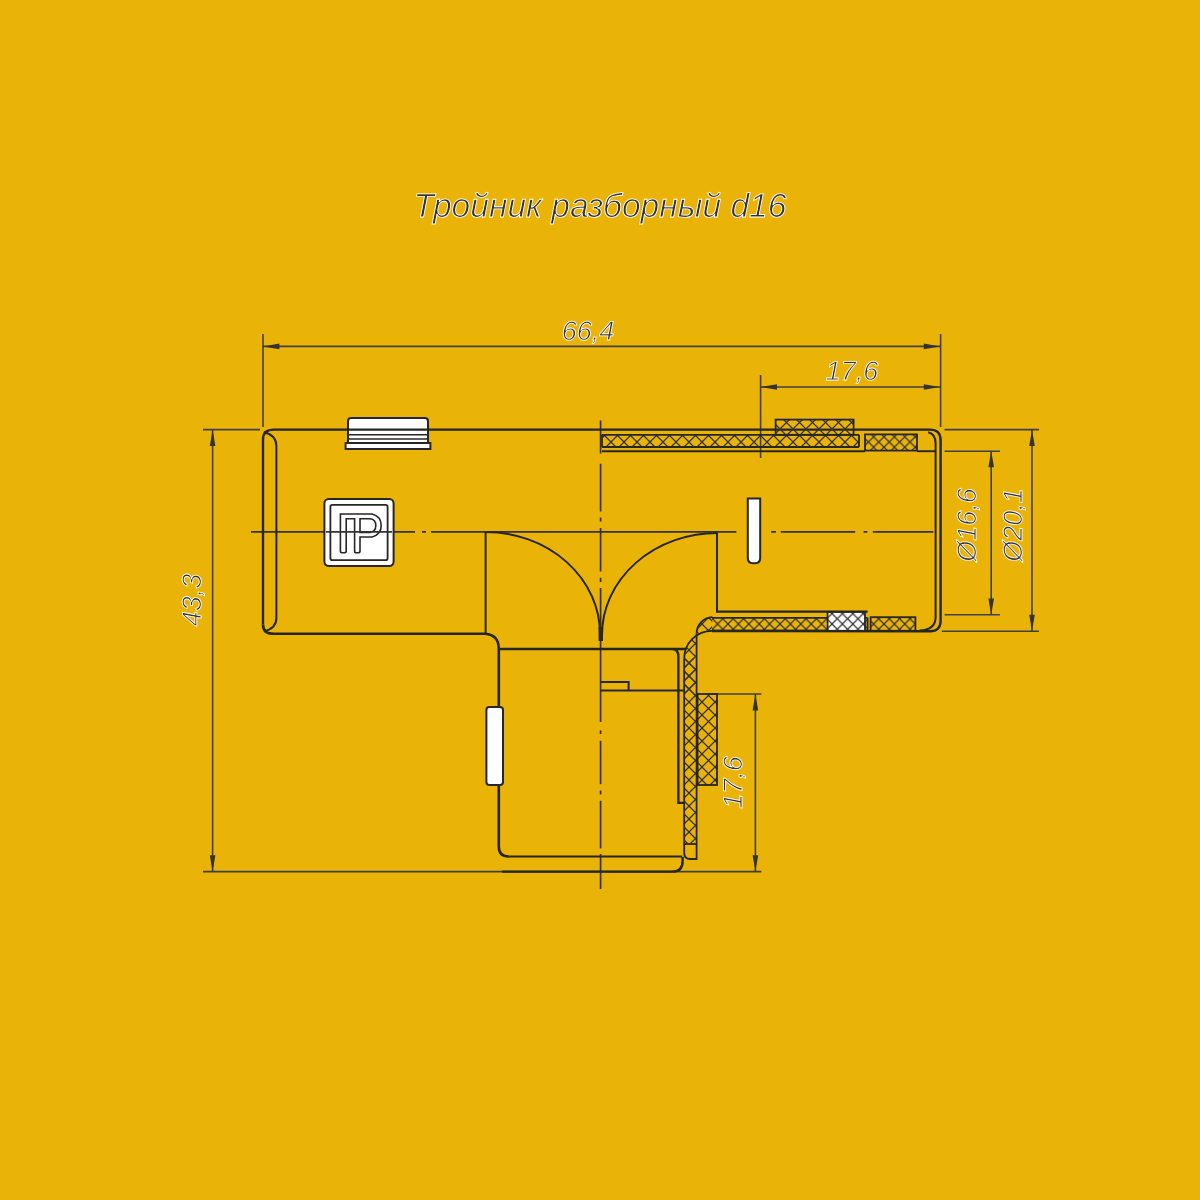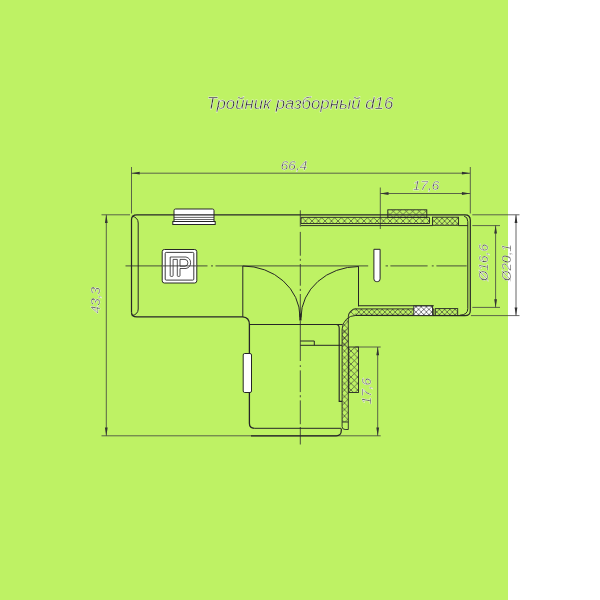--- a/index.html
+++ b/index.html
@@ -1,16 +1,16 @@
 <!DOCTYPE html>
 <html><head>
 <meta charset="utf-8">
 <style>
 html,body{margin:0;padding:0;background:#ffffff;}
-#page{width:508px;height:600px;position:relative;background:#bef264;font-family:"Liberation Sans",sans-serif;}
+#page{width:600px;height:600px;position:relative;background:#eab308;font-family:"Liberation Sans",sans-serif;}
 svg{position:absolute;top:0;left:0;}
 text{font-family:"Liberation Sans",sans-serif;font-style:italic;fill:#333;stroke:#ffffff;stroke-width:0.42;}
 </style>
 </head>
 <body>
 <div id="page">
 <svg width="600" height="600" viewBox="0 0 600 600">
 <defs>
 <pattern id="xh" width="6.5" height="6.5" patternUnits="userSpaceOnUse">
 <path d="M0,0 L6.5,6.5 M6.5,0 L0,6.5" stroke="#333333" stroke-width="0.62" fill="none"></path>

